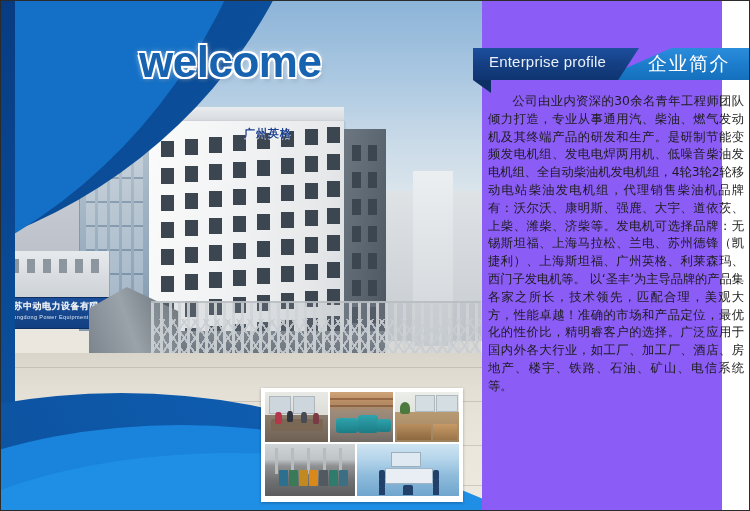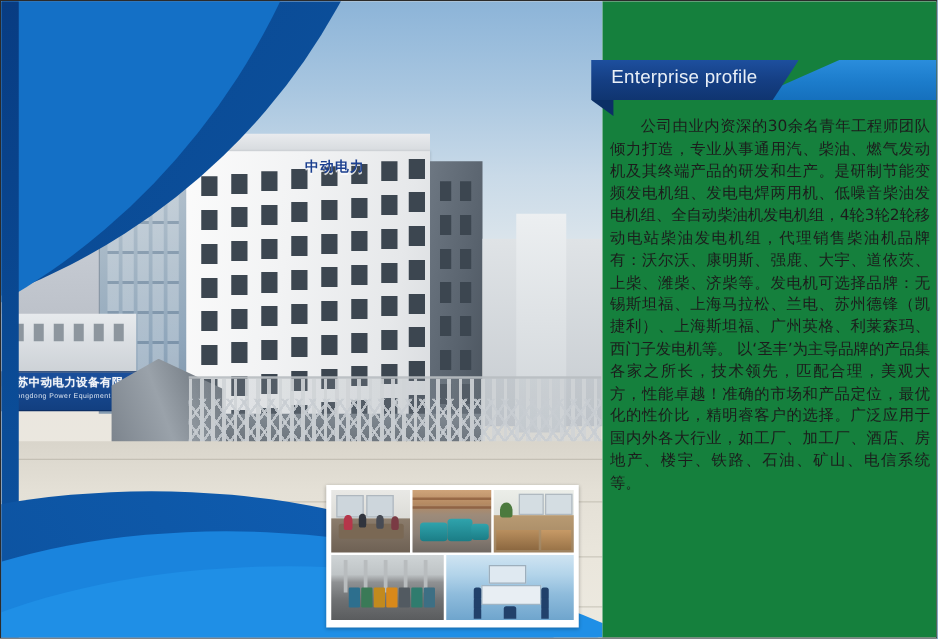--- a/index.html
+++ b/index.html
@@ -216,22 +216,22 @@
   .ph.b1 .col{position:absolute;top:4px;width:3px;height:26px;background:#b8bcbe;}
   .ph.b1 .unit{position:absolute;bottom:10px;width:9px;height:16px;border-radius:1px;}
   
   .ph.b2{background:linear-gradient(to bottom,#cfe4f2 0%,#b3d4ea 30%,#8fbcdc 60%,#6fa5cd 100%);}
   .ph.b2 .cTable{position:absolute;left:28px;top:24px;width:46px;height:14px;background:#e8eef3;border:1px solid #9fb4c4;}
   .ph.b2 .chair{position:absolute;width:6px;height:9px;background:#21416b;border-radius:2px 2px 0 0;}
   .ph.b2 .screen{position:absolute;left:34px;top:8px;width:28px;height:13px;background:#dfe9f1;border:1px solid #9dafbd;}
 
   
   #right-panel{
-    position:absolute;left:481px;top:0;width:268px;height:509px;
-    background:#15803d;
+    position:absolute;left:481px;top:0;width:240px;height:509px;
+    background:#8b5cf6;
   }
   #banner{
     position:absolute;left:-9px;top:47px;width:277px;height:32px;
     overflow:visible;
   }
   #banner .dark{
     position:absolute;left:0;top:0;width:145px;height:32px;
     background:linear-gradient(to bottom,#1d4f9e 0%,#153f84 50%,#0f3570 100%);
   }
   #banner .diag{
@@ -292,21 +292,21 @@
       <div class="win-col" style="left:12px;top:20px;height:200px;"></div>
       <div class="win-col" style="left:36px;top:18px;height:202px;"></div>
       <div class="win-col" style="left:60px;top:16px;height:204px;"></div>
       <div class="win-col" style="left:84px;top:14px;height:206px;"></div>
       <div class="win-col" style="left:108px;top:12px;height:208px;"></div>
       <div class="win-col" style="left:132px;top:10px;height:210px;"></div>
       <div class="win-col" style="left:156px;top:8px;height:212px;"></div>
       <div class="win-col" style="left:178px;top:6px;height:214px;"></div>
     </div>
 
-    <div class="bld-sign">中动电力</div>
+    <div class="bld-sign">广州英格</div>
 
     <div class="bld bld-right-dark">
       <div class="win-col" style="left:8px;top:16px;height:190px;width:9px;"></div>
       <div class="win-col" style="left:24px;top:16px;height:190px;width:9px;"></div>
     </div>
 
     <div class="bld bld-far-right"></div>
     <div class="bld bld-far-right2"></div>
 
     <div class="bld bld-base"></div>
@@ -336,20 +336,21 @@
       <div class="ground-line" style="left:0;top:132px;width:481px;"></div>
     </div>
 
     <div class="curve-top-dark"></div>
     <div class="curve-top-light"></div>
     <div class="left-band"></div>
     <div class="curve-bot-dark"></div>
     <div class="curve-bot-light"></div>
     <div class="curve-bot-cut"></div>
 
+    <div id="welcome">welcome</div>
 
     <div id="photo-grid">
       <div class="pg-row top">
         <div class="ph t1">
           <div class="win" style="left:4px;width:20px;"></div>
           <div class="win" style="left:28px;width:20px;"></div>
           <div class="tbl"></div>
           <div class="p" style="left:10px;top:20px;width:7px;height:12px;background:#b5364a;"></div>
           <div class="p" style="left:22px;top:19px;width:6px;height:11px;background:#30343d;"></div>
           <div class="p" style="left:36px;top:20px;width:6px;height:11px;background:#474b54;"></div>
@@ -402,20 +403,21 @@
   </div>
 
   <div id="right-panel">
 
     <div id="banner">
       <div class="dark"></div>
       <div class="light"></div>
       <div class="diag"></div>
       <div class="tail"></div>
       <div id="banner-en">Enterprise profile</div>
+      <div id="banner-cn">企业简介</div>
     </div>
 
     <div id="profile-text">
       <p>公司由业内资深的30余名青年工程师团队倾力打造，专业从事通用汽、柴油、燃气发动机及其终端产品的研发和生产。是研制节能变频发电机组、发电电焊两用机、低噪音柴油发电机组、全自动柴油机发电机组，4轮3轮2轮移动电站柴油发电机组，代理销售柴油机品牌有：沃尔沃、康明斯、强鹿、大宇、道依茨、上柴、潍柴、济柴等。发电机可选择品牌：无锡斯坦福、上海马拉松、兰电、苏州德锋（凯捷利）、上海斯坦福、广州英格、利莱森玛、西门子发电机等。 以‘圣丰’为主导品牌的产品集各家之所长，技术领先，匹配合理，美观大方，性能卓越！准确的市场和产品定位，最优化的性价比，精明睿客户的选择。广泛应用于国内外各大行业，如工厂、加工厂、酒店、房地产、楼宇、铁路、石油、矿山、电信系统等。</p>
     </div>
 
   </div>
 
 </div>
 

